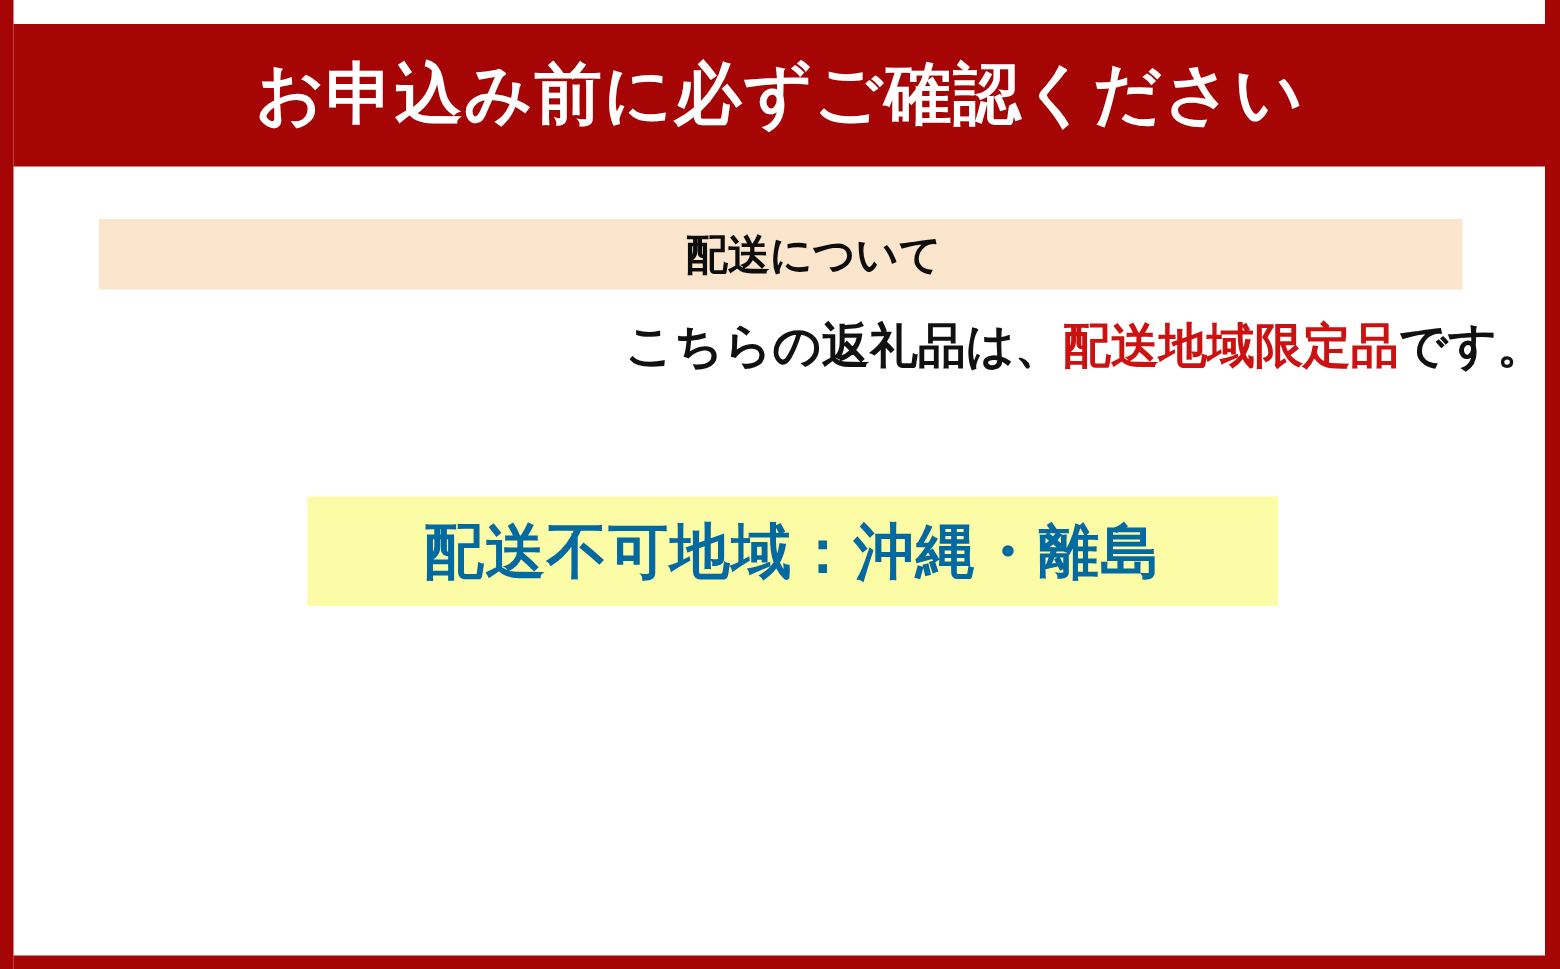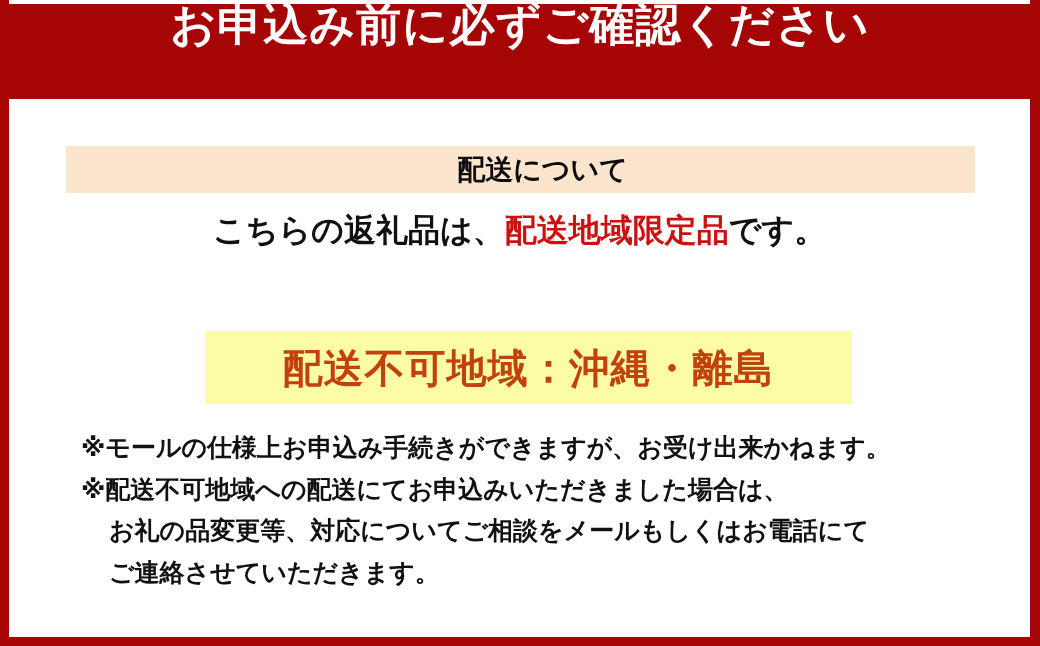--- a/index.html
+++ b/index.html
@@ -20,25 +20,26 @@
     background: #ffffff;
     border-left: 9px solid #a60505;
     border-right: 10px solid #a60505;
     overflow: hidden;
   }
 
   
   .title-band {
     position: absolute;
     left: -9px;
-    top: 4px;
+    top: 16px;
     width: 1040px;
     height: 95px;
     background: #a60505;
     display: flex;
+    align-items: center;
     justify-content: center;
   }
   .title-text {
     color: #ffffff;
     font-size: 45px;
     font-weight: 700;
     letter-spacing: 1px;
     line-height: 1;
     white-space: nowrap;
     margin-top: -2px;
@@ -83,21 +84,21 @@
     white-space: nowrap;
     margin-left: 44px;
   }
 
   
   .statement {
     position: absolute;
     left: 0;
     right: 0;
     top: 112px;
-    text-align: center;
+    text-align: right;
   }
   .statement-line {
     font-size: 32px;
     font-weight: 700;
     color: #111111;
     line-height: 1.46;
     white-space: nowrap;
   }
   .statement-line .emph {
     color: #cc1111;
@@ -109,21 +110,21 @@
     left: 196px;
     top: 236px;
     width: 647px;
     height: 73px;
     background: #fcfca6;
     display: flex;
     align-items: center;
     justify-content: center;
   }
   .highlight-text {
-    color: #c2410c;
+    color: #0369a1;
     font-size: 40px;
     font-weight: 700;
     letter-spacing: 1px;
     line-height: 1;
     white-space: nowrap;
   }
 
   
   .footnotes {
     position: absolute;
@@ -158,23 +159,17 @@
     </div>
 
     <div class="statement">
       <div class="statement-line"><span>こちらの返礼品は、</span><span class="emph">配送地域限定品</span><span>です。</span></div>
     </div>
 
     <div class="highlight-band">
       <div class="highlight-text">配送不可地域：沖縄・離島</div>
     </div>
 
-    <div class="footnotes">
-      <div class="footnote-line">※モールの仕様上お申込み手続きができますが、お受け出来かねます。</div>
-      <div class="footnote-line">※配送不可地域への配送にてお申込みいただきました場合は、</div>
-      <div class="footnote-line indented">お礼の品変更等、対応についてご相談をメールもしくはお電話にて</div>
-      <div class="footnote-line indented">ご連絡させていただきます。</div>
-    </div>
 
   </div>
 
   <div class="bottom-band"></div>
 </div>
 
 </body></html>

